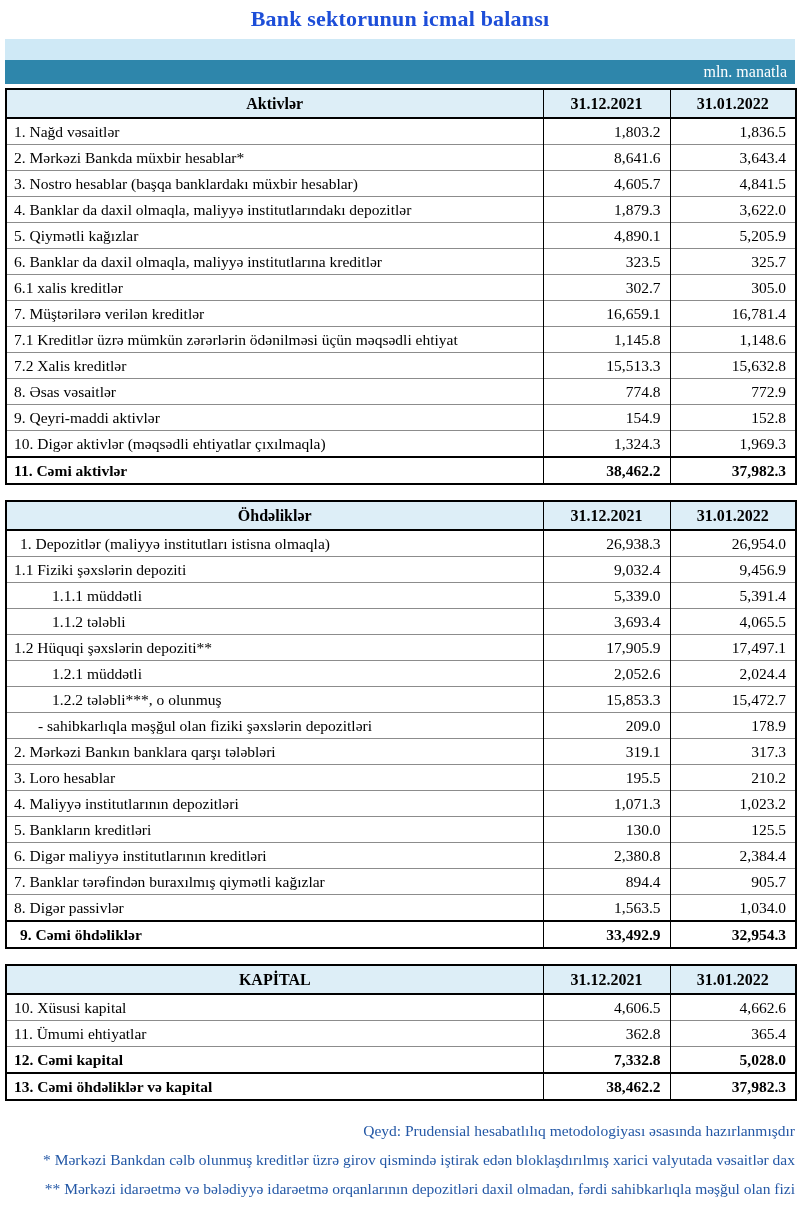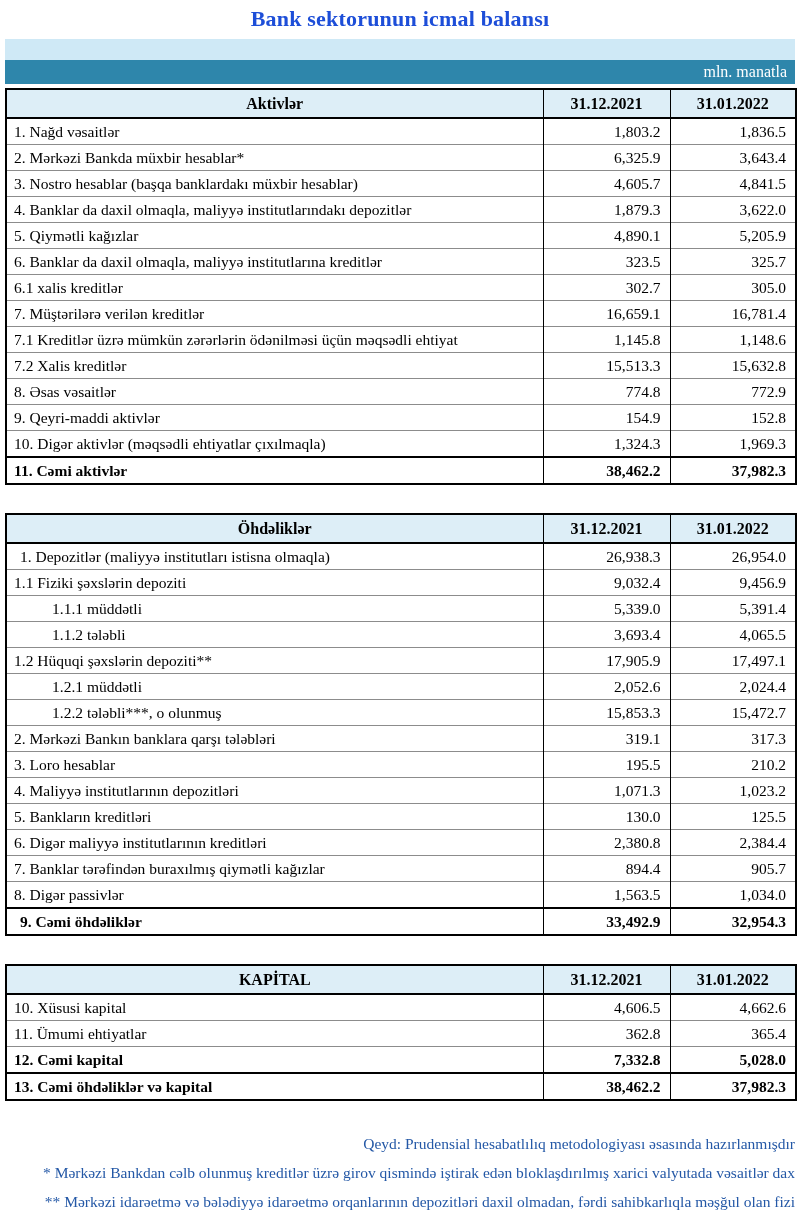--- a/index.html
+++ b/index.html
@@ -32,21 +32,21 @@
     line-height:24px;
     padding-right:8px;
     padding-left:16px;
   }
   .tables { margin-top:4px; }
   table.tbl {
     width:100%;
     border-collapse:collapse;
     table-layout:fixed;
     border:2px solid #000;
-    margin-bottom:28px;
+    margin-bottom:15px;
   }
   .tbl th {
     background:#ddeef7;
     border:1px solid #000;
     border-bottom:2px solid #000;
     font-size:16px;
     font-weight:bold;
     text-align:center;
     padding:4px 6px;
     line-height:19px;
@@ -103,21 +103,21 @@
           </tr>
         </thead>
         <tbody>
           <tr class="">
             <td>1. Nağd vəsaitlər</td>
             <td class="num">1,803.2</td>
             <td class="num">1,836.5</td>
           </tr>
           <tr class="">
             <td>2. Mərkəzi Bankda müxbir hesablar*</td>
-            <td class="num">6,325.9</td>
+            <td class="num">8,641.6</td>
             <td class="num">3,643.4</td>
           </tr>
           <tr class="">
             <td>3. Nostro hesablar (başqa banklardakı müxbir hesablar)</td>
             <td class="num">4,605.7</td>
             <td class="num">4,841.5</td>
           </tr>
           <tr class="">
             <td>4. Banklar da daxil olmaqla, maliyyə institutlarındakı depozitlər</td>
             <td class="num">1,879.3</td>
@@ -218,20 +218,25 @@
             <td class="ind3">1.2.1 müddətli</td>
             <td class="num">2,052.6</td>
             <td class="num">2,024.4</td>
           </tr>
           <tr class="">
             <td class="ind3">1.2.2 tələbli***, o olunmuş</td>
             <td class="num">15,853.3</td>
             <td class="num">15,472.7</td>
           </tr>
           <tr class="">
+            <td class="ind2">- sahibkarlıqla məşğul olan fiziki şəxslərin depozitləri</td>
+            <td class="num">209.0</td>
+            <td class="num">178.9</td>
+          </tr>
+          <tr class="">
             <td>2. Mərkəzi Bankın banklara qarşı tələbləri</td>
             <td class="num">319.1</td>
             <td class="num">317.3</td>
           </tr>
           <tr class="">
             <td>3. Loro hesablar</td>
             <td class="num">195.5</td>
             <td class="num">210.2</td>
           </tr>
           <tr class="">

